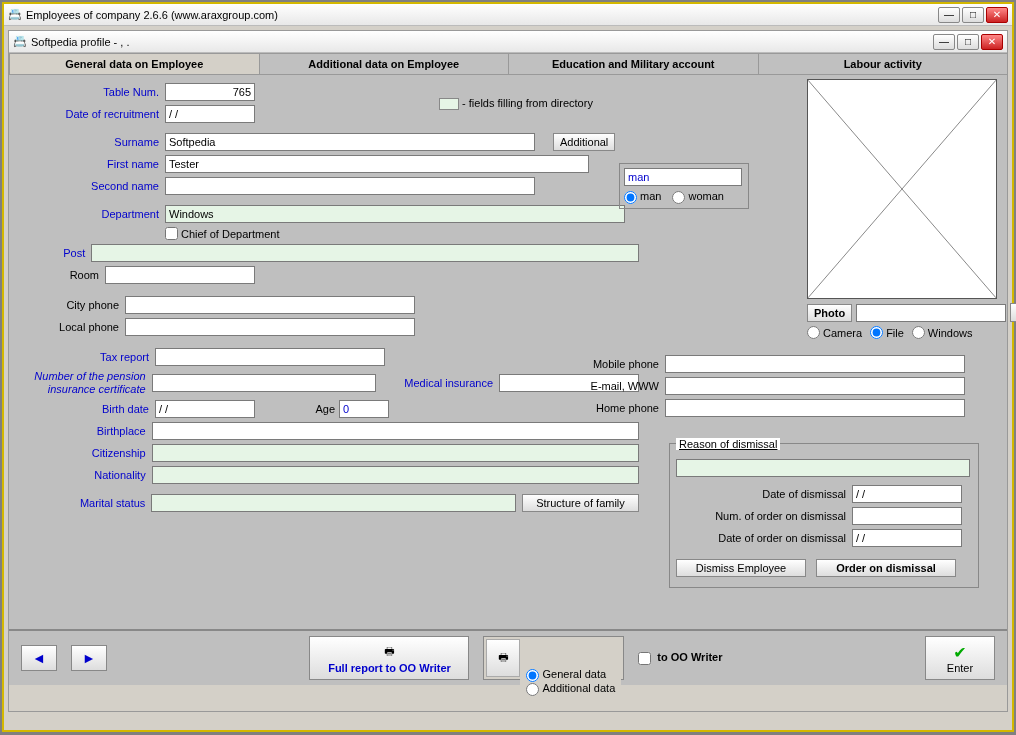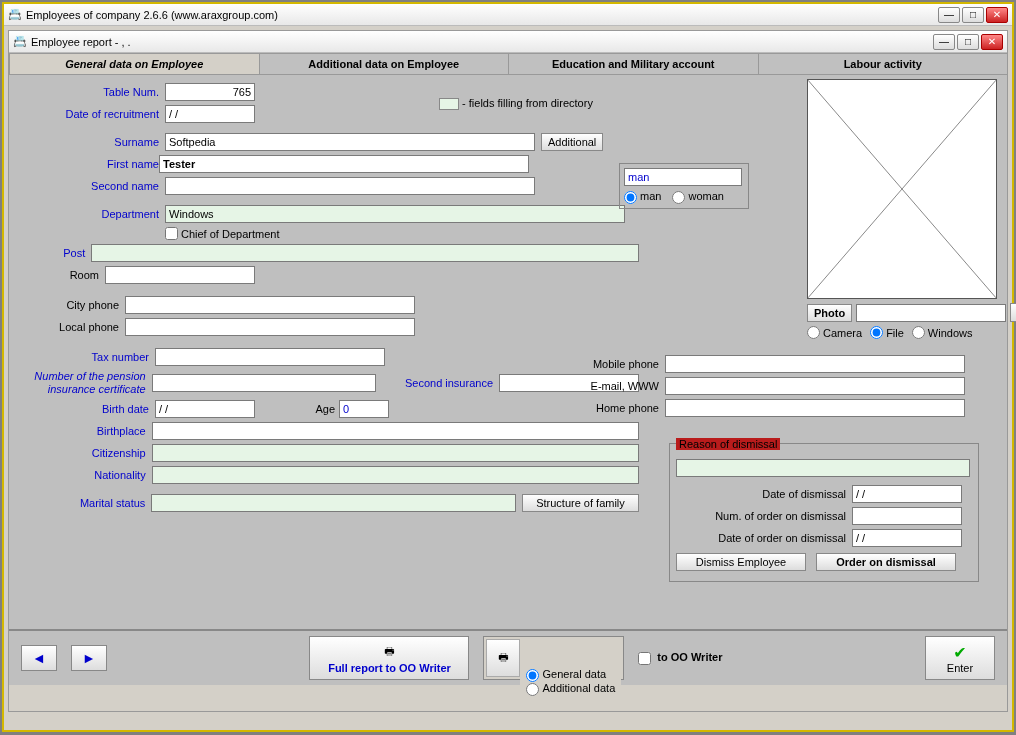--- a/index.html
+++ b/index.html
@@ -9,33 +9,33 @@
 .title-bar .icon { width: 14px; height: 14px; margin-right: 4px; }
 .title-text { flex: 1; font-size: 11px; }
 .win-btns { display: flex; gap: 2px; }
 .win-btn { width: 22px; height: 16px; border: 1px solid #888; background: linear-gradient(#fff,#ddd); display: flex; align-items: center; justify-content: center; font-size: 10px; cursor: pointer; border-radius: 2px; }
 .win-btn.close { background: linear-gradient(#f88,#c22); color: #fff; border-color: #a00; }
 .menu-bar { background: linear-gradient(#fdfdfd,#ececec); height: 20px; display: flex; align-items: center; padding: 0 6px; gap: 14px; border-bottom: 1px solid #bbb; }
 .menu-item { cursor: pointer; }
 .inner-window { margin: 4px; background: #d4d0c8; border: 1px solid #999; height: 682px; }
 .tabs { display: flex; background: #d4d0c8; border-bottom: 1px solid #999; }
 .tab { flex: 1; text-align: center; padding: 4px 6px; background: #c0c0c0; border: 1px solid #999; border-bottom: none; margin-right: -1px; font-weight: bold; cursor: pointer; }
-.tab.active { background: #d4d0c8; font-style: italic; }
+.tab.active { background: #d4d0c8; }
 .tab-body { background: #bfbfbf; padding: 8px 10px; height: 554px; position: relative; }
 .label { color: #0000cc; text-align: right; display: inline-block; }
 .label-black { color: #000; text-align: right; display: inline-block; }
 .txt { border: 1px solid #7a7a7a; background: #fff; height: 18px; padding: 1px 3px; font-size: 11px; }
 .txt.green { background: #e6f5e6; }
 .btn { border: 1px solid #888; background: linear-gradient(#fff,#ddd); padding: 2px 6px; cursor: pointer; font-size: 11px; }
 .row { display: flex; align-items: center; margin-bottom: 4px; }
 .photo-box { position: absolute; right: 10px; top: 4px; width: 190px; }
 .photo-frame { width: 190px; height: 220px; border: 1px solid #555; background: #fff; }
 .photo-frame svg { width: 100%; height: 100%; }
 .fieldset-like { border: 1px solid #888; padding: 6px; }
-.legend-like { position: relative; top: -12px; background: #b91c1c; padding: 0 3px; display: inline-block; }
+.legend-like { position: relative; top: -12px; background: #ffffff; padding: 0 3px; display: inline-block; text-decoration: underline; }
 .bottom-bar { background: #bfbfbf; border-top: 2px solid #888; height: 56px; display: flex; align-items: center; padding: 6px 12px; gap: 14px; }
 .nav-btn { width: 36px; height: 26px; border: 1px solid #888; background: linear-gradient(#fff,#ddd); display:flex; align-items:center; justify-content:center; cursor:pointer; font-size:14px; color:#00c; }
 .big-btn { border: 1px solid #888; background: linear-gradient(#fff,#ddd); padding: 4px 10px; cursor: pointer; text-align:center; display:flex; flex-direction:column; align-items:center; justify-content:center; height:44px; }
 .radio-box { border: 1px solid #888; background:#d4d0c8; padding: 2px 6px; display:flex; flex-direction:column; height:44px; justify-content:center; }
 input[type=radio], input[type=checkbox] { margin: 0 3px 0 0; vertical-align: middle; }
 </style>
 </head>
 <body>
 
 <div class="outer-window">
@@ -47,21 +47,21 @@
       <div class="win-btn">—</div>
       <div class="win-btn">□</div>
       <div class="win-btn close">✕</div>
     </div>
   </div>
 
 
   <div class="inner-window">
     <div class="title-bar">
       <span class="icon">📇</span>
-      <span class="title-text">Employee report -  , .</span>
+      <span class="title-text">Softpedia profile -  , .</span>
       <div class="win-btns">
         <div class="win-btn">—</div>
         <div class="win-btn">□</div>
         <div class="win-btn close">✕</div>
       </div>
     </div>
 
     <div class="tabs">
       <div class="tab active">General data on Employee</div>
       <div class="tab">Additional data on Employee</div>
@@ -82,25 +82,25 @@
           <input class="txt" style="width: 90px; margin-left: 6px; text-align: right;" value="765">
         </div>
         <div class="row">
           <span class="label" style="width:140px;">Date of recruitment</span>
           <input class="txt" style="width: 90px; margin-left: 6px;" value="/ /">
         </div>
         <div style="height:6px;"></div>
         <div class="row">
           <span class="label" style="width:140px;">Surname</span>
           <input class="txt" style="width: 370px; margin-left: 6px;" value="Softpedia">
-          <button class="btn" style="margin-left:6px;text-align:right;">Additional</button>
+          <button class="btn" style="margin-left:18px;text-align:right;">Additional</button>
         </div>
         <div class="row">
           <span class="label" style="width:140px;">First name</span>
-          <input class="txt" style="width: 370px;  font-weight: bold;" value="Tester">
+          <input class="txt" style="width: 424px; margin-left: 6px;" value="Tester">
         </div>
         <div class="row">
           <span class="label" style="width:140px;">Second name</span>
           <input class="txt" style="width: 370px; margin-left: 6px;">
         </div>
         <div style="height:6px;"></div>
         <div class="row">
           <span class="label" style="width:140px;">Department</span>
           <input class="txt green" style="width: 460px; margin-left: 6px;" value="Windows">
         </div>
@@ -121,27 +121,27 @@
         <div class="row">
           <span class="label-black" style="width:100px;">City phone</span>
           <input class="txt" style="width: 290px; margin-left: 6px;">
         </div>
         <div class="row">
           <span class="label-black" style="width:100px;">Local phone</span>
           <input class="txt" style="width: 290px; margin-left: 6px;">
         </div>
         <div style="height:8px;"></div>
         <div class="row">
-          <span class="label" style="width:130px;">Tax number</span>
+          <span class="label" style="width:130px;">Tax report</span>
           <input class="txt" style="width: 230px; margin-left: 6px;">
         </div>
         <div class="row">
           <span class="label" style="width:130px; line-height:13px;font-style:italic;">Number of the pension insurance certificate</span>
           <input class="txt" style="width: 230px; margin-left: 6px;">
-          <span class="label" style="width:110px; margin-left:10px;">Second insurance</span>
+          <span class="label" style="width:110px; margin-left:10px;">Medical insurance</span>
           <input class="txt" style="width: 140px; margin-left: 6px;">
         </div>
         <div class="row">
           <span class="label" style="width:130px;">Birth date</span>
           <input class="txt" style="width: 100px; margin-left: 6px;" value="/ /">
           <span class="label-black" style="width:40px; margin-left:40px;">Age</span>
           <input class="txt" style="width: 50px; margin-left: 4px; color: rgb(0, 0, 204);" value="0">
         </div>
         <div class="row">
           <span class="label" style="width:130px;">Birthplace</span>
@@ -216,21 +216,21 @@
           <input class="txt" style="width: 110px; margin-left: 6px;" value="/ /">
         </div>
         <div class="row">
           <span class="label-black" style="width:170px;">Num. of order on dismissal</span>
           <input class="txt" style="width: 110px; margin-left: 6px;">
         </div>
         <div class="row">
           <span class="label-black" style="width:170px;">Date of order on dismissal</span>
           <input class="txt" style="width: 110px; margin-left: 6px;" value="/ /">
         </div>
-        <div class="row" style="margin-top:6px;align-items:flex-end;">
+        <div class="row" style="margin-top:12px;align-items:flex-end;">
           <button class="btn" style="width:130px;">Dismiss Employee</button>
           <button class="btn" style="width:140px; margin-left:10px; font-weight:bold;">Order on dismissal</button>
         </div>
       </div>
 
     </div>
 
     <div class="bottom-bar">
       <div class="nav-btn">◄</div>
       <div class="nav-btn">►</div>

